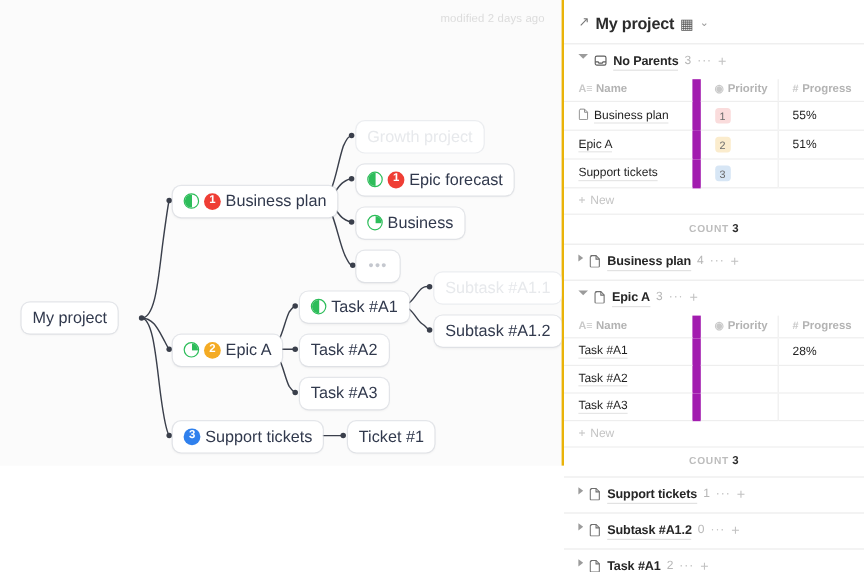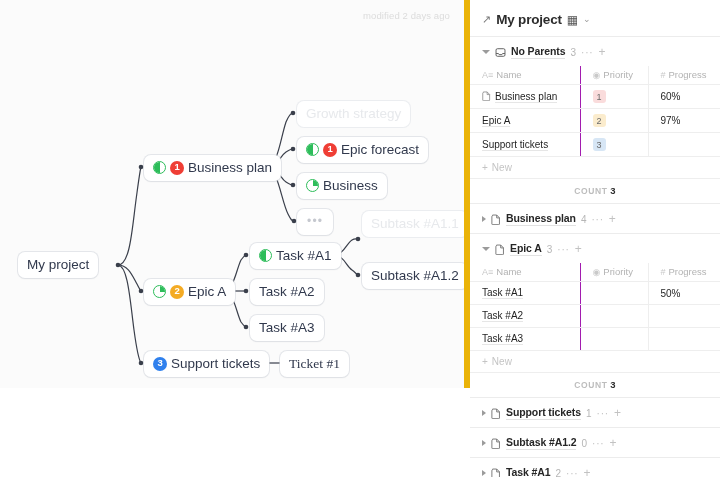--- a/index.html
+++ b/index.html
@@ -9,21 +9,21 @@
     background: #ffffff;
     overflow: hidden;
   }
   #app { position: relative; width: 720px; height: 477px; display: flex; }
 
   
   #canvas {
     position: relative;
     width: 470px; height: 388px;
     background: #fbfbfb;
-    border-right: 6px solid #eab308;
+    border-right: 2px solid #eab308;
     overflow: hidden;
   }
   #modified-label {
     position: absolute; right: 14px; top: 10px;
     font-size: 9.5px; color: #dcdcdc; letter-spacing: .1px;
     white-space: nowrap;
   }
   #edges { position: absolute; left:0; top:0; width: 470px; height: 477px; }
 
   .node {
@@ -57,39 +57,39 @@
   
   #panel { width: 250px; height: 477px; background:#fff; position: relative; overflow: hidden; }
   #panel-head { display:flex; align-items:center; gap:5px; padding: 12px 12px 9px 12px; }
   #panel-head .arrow-ico { color:#777; font-size: 11px; line-height:1; }
   #panel-title { font-size: 13.5px; font-weight: 700; color:#2c2c2c; letter-spacing:-.2px; }
   .tbl-ico { color:#555; font-size:12px; line-height:1; }
   .chev { color:#9a9a9a; font-size:9px; line-height:1; }
 
   .divider { height:1px; background:#ececec; margin: 0 0; }
 
-  .group-head { display:flex; align-items:center; gap:5px; padding: 8px 12px 7px 12px; }
+  .group-head { display:flex; align-items:flex-start; gap:5px; padding: 8px 12px 7px 12px; }
   .tri { width:0;height:0;border-left:4px solid #9b9b9b;border-top:3.2px solid transparent;border-bottom:3.2px solid transparent; flex:0 0 auto; }
   .tri.open { border-left:4px solid transparent;border-right:4px solid transparent;border-top:4.6px solid #9b9b9b; border-bottom:0; }
   .g-ico { font-size: 10.5px; color:#6b6b6b; line-height:1; display:flex; }
   .g-name { font-size: 10.5px; font-weight:700; color:#262626; letter-spacing:-.1px;
             border-bottom:1px solid #e2e2e2; padding-bottom:1px; }
   .g-count { font-size:10px; color:#b6b6b6; }
   .g-dots { font-size:10px; color:#c2c2c2; letter-spacing:.8px; }
   .g-plus { font-size:12px; color:#c2c2c2; line-height:1; }
 
   table.grid { width: 100%; border-collapse: collapse; table-layout: fixed; }
   table.grid th, table.grid td { border-bottom: 1px solid #eeeeee; text-align:left; }
-  table.grid th { font-size: 9.5px; font-weight: 400; color:#b3b3b3; padding: 3px 6px 4px 12px; }
+  table.grid th { font-size: 9.5px; font-weight: 700; color:#b3b3b3; padding: 3px 6px 4px 12px; }
   table.grid th .hico { color:#c9c9c9; font-size:9px; margin-right:3px; }
   table.grid td { font-size: 10px; color:#1f1f1f; padding: 5px 6px 5px 12px; height: 21px; }
   col.c-name { width: 110px; }
   col.c-pri  { width: 68px; }
   col.c-prog { width: 72px; }
-  td.pri, th.pri { border-left: 1px solid #a21caf; }
+  td.pri, th.pri { border-left: 7px solid #a21caf; }
   td.prog, th.prog { border-left: 1px solid #eeeeee; text-align: right; padding-right: 12px; margin-left: 48px; }
   th.prog { text-align:left; padding-left:6px; }
   .namecell { display:flex; align-items:center; gap:4px; }
   .namecell .doc { font-size:10px; color:#7a7a7a; }
   .namecell span.t { border-bottom:1px solid #e6e6e6; padding-bottom:0px; }
   .pbadge { display:inline-flex; align-items:center; justify-content:center;
             min-width: 13px; height: 13px; border-radius:3px; font-size:9px; color:#6a6a6a; padding:0 3px; }
   .pbadge.p1 { background:#fadcdc; }
   .pbadge.p2 { background:#fbeccd; }
   .pbadge.p3 { background:#d7e6f5; }
@@ -160,21 +160,21 @@
     <div id="nodes-layer">
         <div class="node" style="left: 18px; top: 252px;">
           <span>My project</span>
         </div>
         <div class="node" style="left: 144px; top: 155px;">
           <span class="pie p50"></span>
           <span class="badge red">1</span>
           <span>Business plan</span>
         </div>
         <div class="node ghost" style="left: 297px; top: 101px;">
-          <span>Growth strategy</span>
+          <span>Growth project</span>
         </div>
         <div class="node" style="left: 297px; top: 137px;">
           <span class="pie p50"></span>
           <span class="badge red">1</span>
           <span>Epic forecast</span>
         </div>
         <div class="node" style="left: 297px; top: 173px;">
           <span class="pie p25"></span>
           <span>Business</span>
         </div>
@@ -189,31 +189,31 @@
         <div class="node" style="left: 250px; top: 243px;">
           <span class="pie p50"></span>
           <span>Task #A1</span>
         </div>
         <div class="node" style="left: 250px; top: 279px;">
           <span>Task #A2</span>
         </div>
         <div class="node" style="left: 250px; top: 315px;">
           <span>Task #A3</span>
         </div>
-        <div class="node ghost" style="left: 362px; top: 211px; text-align: center;">
+        <div class="node ghost" style="left: 362px; top: 227px; text-align: center;">
           <span>Subtask #A1.1</span>
         </div>
         <div class="node" style="left: 362px; top: 263px;">
           <span>Subtask #A1.2</span>
         </div>
         <div class="node" style="left: 144px; top: 351px;">
           <span class="badge blue">3</span>
           <span>Support tickets</span>
         </div>
-        <div class="node" style="left: 280px; top: 351px; font-family: Liberation Serif, serif;">
+        <div class="node" style="left: 290px; top: 351px;">
           <span>Ticket #1</span>
         </div>
       </div>
   </div>
 
   <div id="panel">
     <div id="panel-head">
       <span class="arrow-ico">↗</span>
       <span id="panel-title">My project</span>
       <span class="tbl-ico">▦</span>
@@ -252,30 +252,30 @@
               <td>
                 <span class="namecell">
                   <span class="doc"><svg width="9" height="10" viewBox="0 0 14 16">
                       <path d="M2 1.5h6l4 4v9a1 1 0 0 1-1 1H2a1 1 0 0 1-1-1v-11a1 1 0 0 1 1-1z" fill="none" stroke="#8a8a8a" stroke-width="1.3"></path>
                       <path d="M8 1.5v4.2h4" fill="none" stroke="#8a8a8a" stroke-width="1.3"></path>
                     </svg></span>
                   <span class="t">Business plan</span>
                 </span>
               </td>
               <td class="pri"><span class="pbadge p1">1</span></td>
-              <td class="prog">60%</td>
+              <td class="prog">55%</td>
             </tr>
             <tr>
               <td>
                 <span class="namecell">
                   <span class="t">Epic A</span>
                 </span>
               </td>
               <td class="pri"><span class="pbadge p2">2</span></td>
-              <td class="prog">97%</td>
+              <td class="prog">51%</td>
             </tr>
             <tr>
               <td>
                 <span class="namecell">
                   <span class="t">Support tickets</span>
                 </span>
               </td>
               <td class="pri"><span class="pbadge p3">3</span></td>
               <td class="prog"></td>
             </tr>
@@ -328,21 +328,21 @@
             </tr>
           </thead>
           <tbody>
             <tr>
               <td>
                 <span class="namecell">
                   <span class="t">Task #A1</span>
                 </span>
               </td>
               <td class="pri"></td>
-              <td class="prog">50%</td>
+              <td class="prog">28%</td>
             </tr>
             <tr>
               <td>
                 <span class="namecell">
                   <span class="t">Task #A2</span>
                 </span>
               </td>
               <td class="pri"></td>
               <td class="prog"></td>
             </tr>

